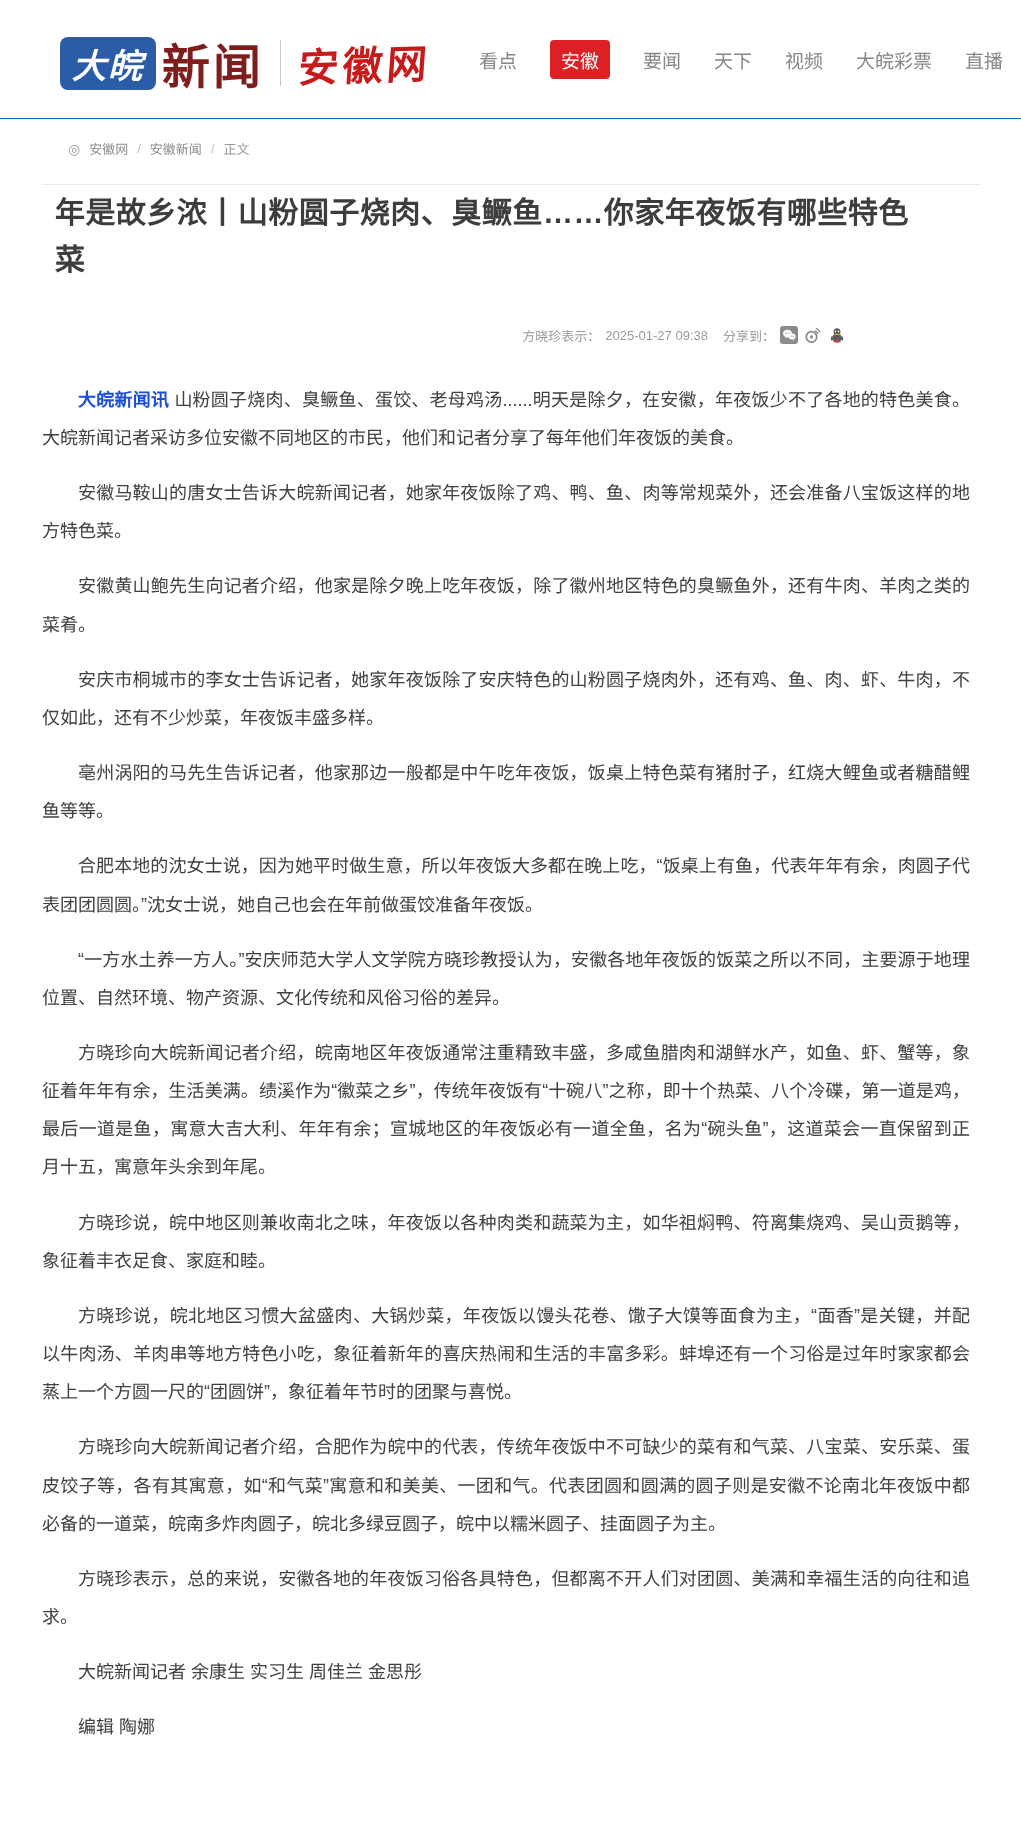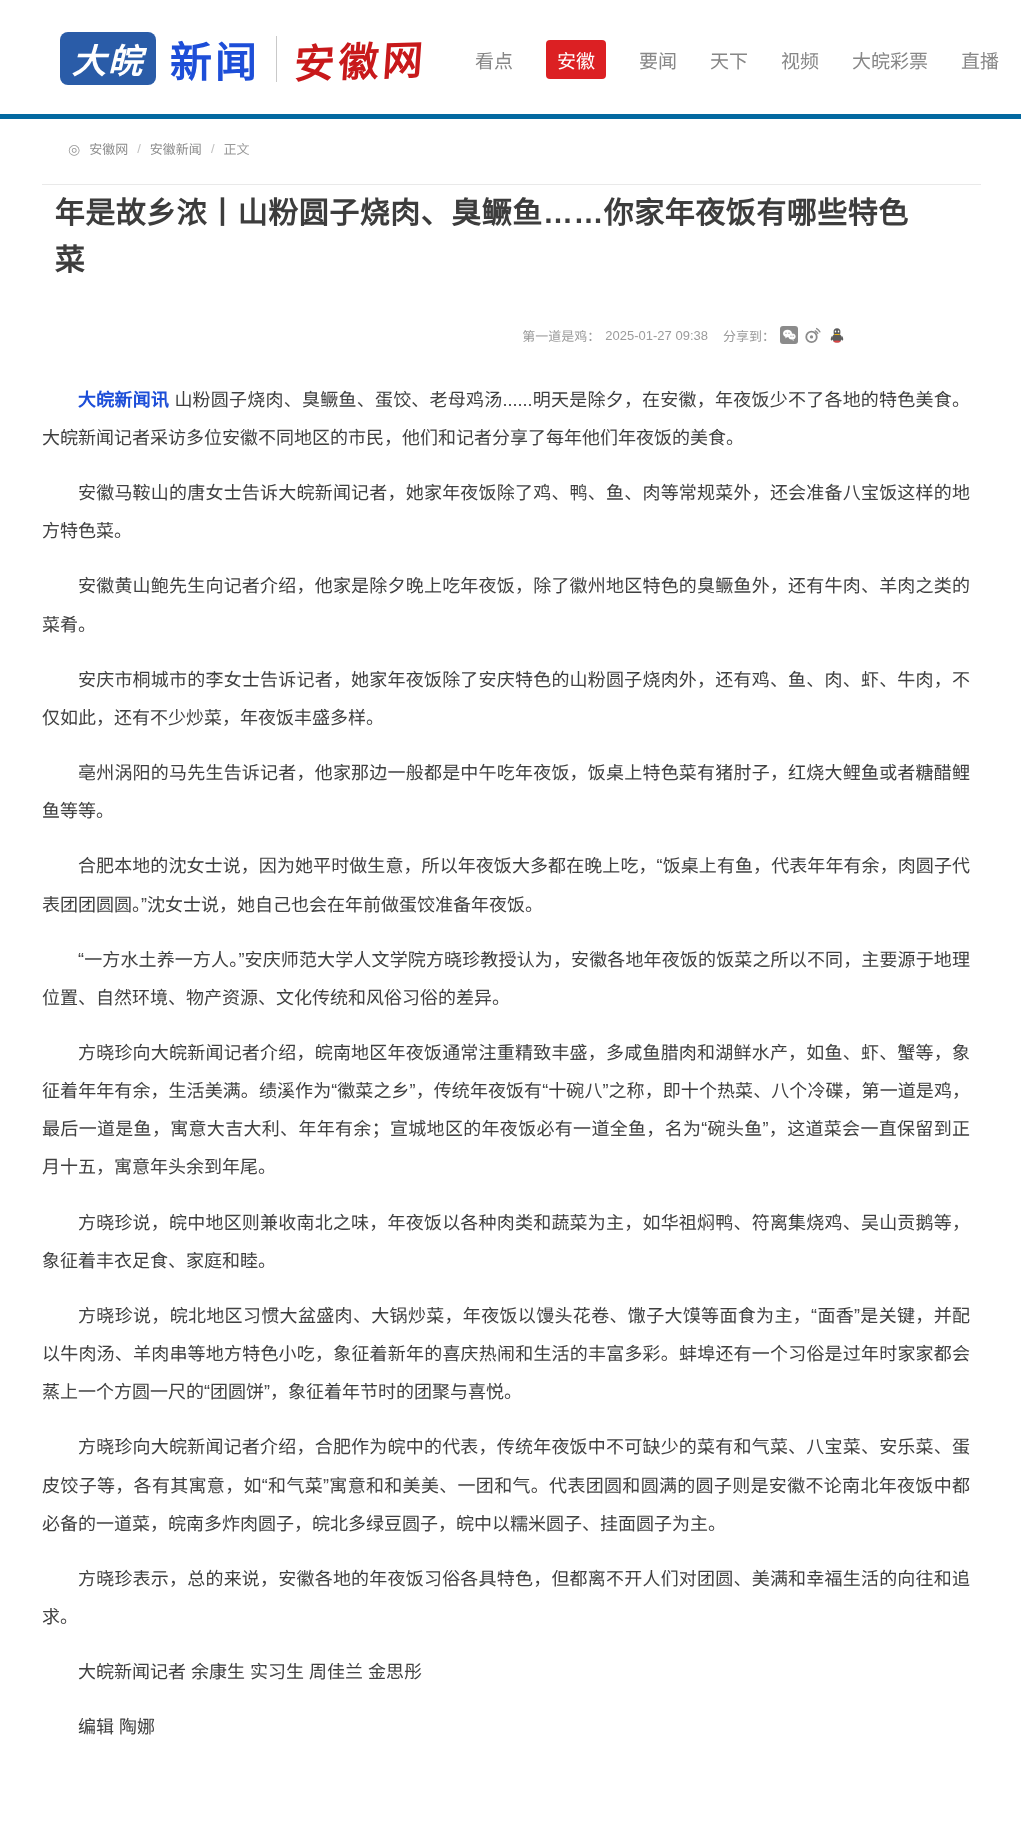--- a/index.html
+++ b/index.html
@@ -5,32 +5,32 @@
   * { margin:0; padding:0; box-sizing:border-box; }
   html,body { background:#ffffff; }
   body {
     width:1021px; min-height:1829px; margin:0 auto;
     font-family:"Liberation Sans","DejaVu Sans",sans-serif;
     color:#404040; overflow-x:hidden;
   }
 
   
   .site-header {
-    height:119px; background:#fff; border-bottom:5px solid #0369a1;
+    height:119px; background:#fff; border-bottom:1px solid #0369a1;
     display:flex; align-items:flex-start; padding:28px 12px 0 60px;
     white-space:nowrap;
   }
   .logo { display:flex; align-items:center; cursor:pointer; }
   .logo-badge {
     width:96px; height:53px; background:#2a5ca8; border-radius:8px;
     color:#fff; font-size:34px; font-weight:700; font-style:italic;
     display:flex; align-items:center; justify-content:center;
     letter-spacing:2px;
   }
-  .logo-suffix { font-size:42px; font-weight:900; color:#1d4ed8; margin-left:14px; letter-spacing:3px; }
+  .logo-suffix { font-size:48px; font-weight:900; color:#7f1d1d; margin-left:6px; letter-spacing:3px; }
   .logo-divider { width:1px; height:46px; background:#c9c9c9; margin:0 18px 0 16px; }
   .logo-site {
     font-size:40px; font-weight:900; color:#c8191b;
     transform:skewX(-6deg) rotate(-2deg); letter-spacing:4px;
   }
   .main-nav { display:flex; align-items:center; margin-left:48px; margin-top:12px; gap:33px; }
   .nav-item {
     font-size:19px; color:#878787; text-decoration:none; cursor:pointer;font-family:Liberation Serif, serif;
   }
   .nav-item.active {
@@ -103,21 +103,21 @@
       <span class="crumb-link">安徽新闻</span>
       <span class="crumb-sep">/</span>
       <span class="crumb-current">正文</span>
     </span>
 </div>
 
 <article class="article">
   <h1 class="article-title">年是故乡浓丨山粉圆子烧肉、臭鳜鱼……你家年夜饭有哪些特色菜</h1>
 
   <div class="article-meta">
-    <span>第一道是鸡：</span>
+    <span>方晓珍表示：</span>
     <span>2025-01-27 09:38</span>
     <span class="meta-share-label">分享到：</span>
     <span class="share-icons">
       <span class="share-icon">
         <svg viewBox="0 0 24 24">
             <rect x="0" y="0" width="24" height="24" rx="4" fill="#8b8b8b"></rect>
             <ellipse cx="10" cy="10" rx="6" ry="5" fill="#fff"></ellipse>
             <path d="M8 14 l-1.5 2.5 3-1.5z" fill="#fff"></path>
             <ellipse cx="16" cy="14" rx="4.8" ry="4" fill="#fff"></ellipse>
             <path d="M17.5 17.5 l1.5 2 -3-1z" fill="#fff"></path>

